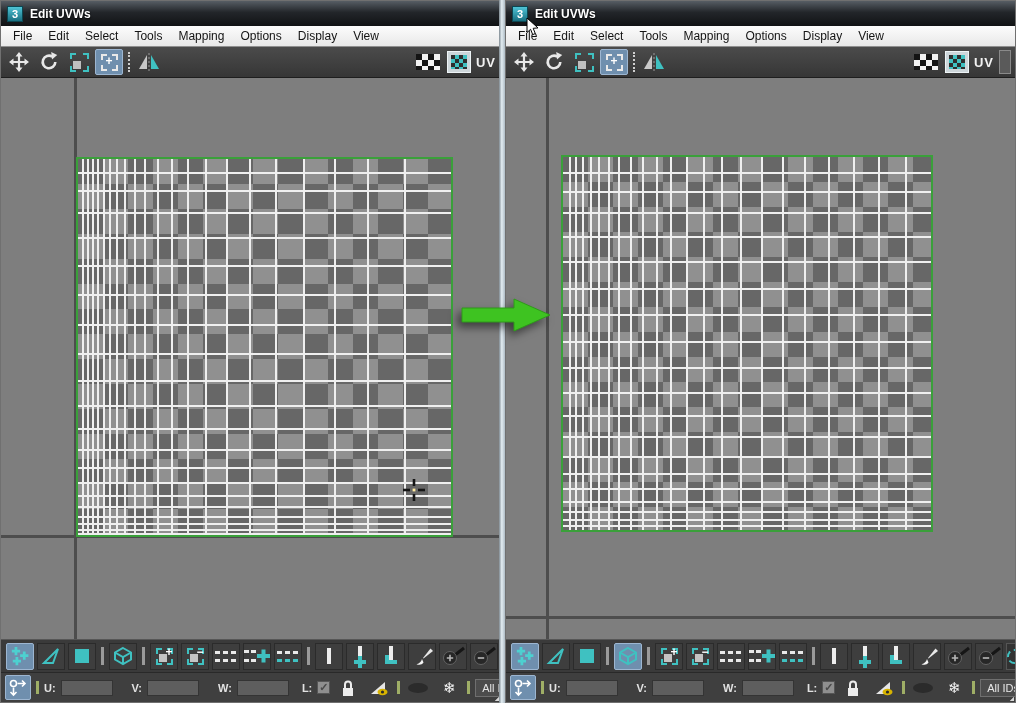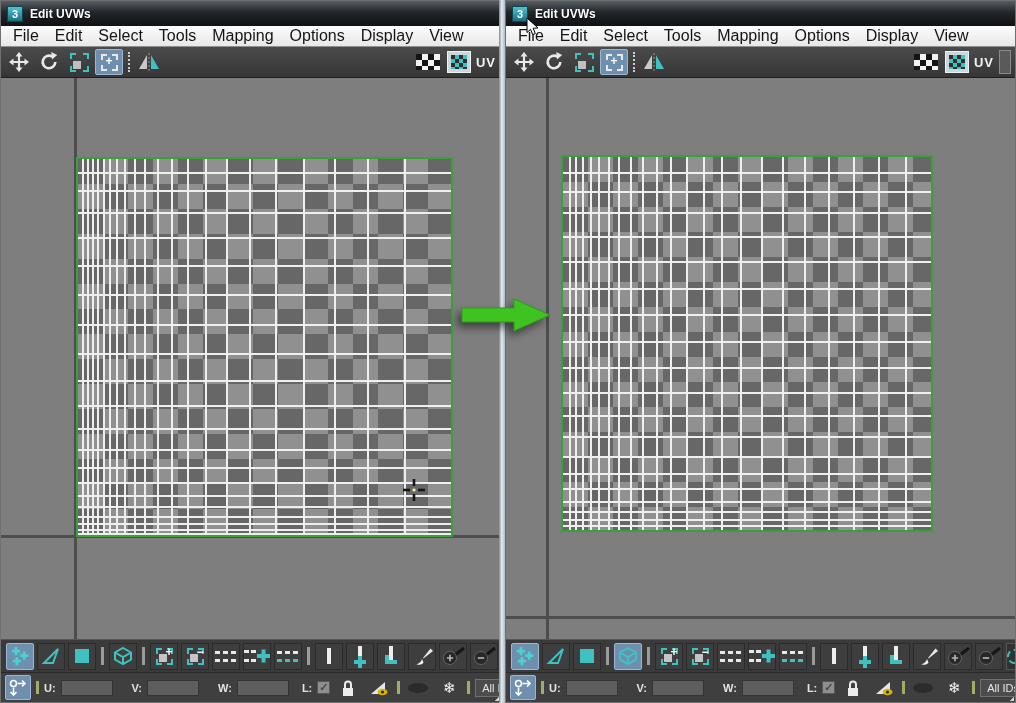--- a/index.html
+++ b/index.html
@@ -15,21 +15,21 @@
 
   .titlebar{height:25px;flex:none;display:flex;align-items:center;gap:7px;padding:0 6px;
             background:linear-gradient(#565d64,#23262a 45%,#101214)}
   .logo{width:16px;height:16px;flex:none;display:flex;align-items:center;justify-content:center;
         background:linear-gradient(#4fc4d6,#196f81);border:1px solid #0c4752;
         color:#fff;font-size:11px;font-weight:bold}
   .title{color:#fff;font-size:12px;font-weight:bold;text-shadow:0 1px 2px #000}
 
   .menubar{height:21px;flex:none;display:flex;align-items:center;padding:0 4px;
            background:linear-gradient(#fcfcfc,#e8e8e8);border-bottom:1px solid #8f8f8f}
-  .menu{font-size:16px;color:#141414;padding:2px 8px;cursor:default}
+  .menu{font-size:12px;color:#141414;padding:2px 8px;cursor:default}
 
   .toolbar{height:31px;flex:none;display:flex;align-items:center;gap:2px;padding:0 4px;
            background:linear-gradient(#4b4b4b,#363636);border-bottom:1px solid #1e1e1e}
   .tbtn{width:28px;height:26px;display:flex;align-items:center;justify-content:center;position:relative}
   .pressed{background:#6f8fae;border:1px solid #9db6d1;border-radius:2px}
   .tsep{width:0;height:20px;border-left:2px dotted #cfcfcf;margin:0 3px}
   .tb-right{margin-left:auto;display:flex;align-items:center;gap:5px}
   .bwcheck{width:24px;height:16px;background:repeating-conic-gradient(#f2f2f2 0% 25%,#141414 0% 50%);background-size:12px 12px}
   .mapbtn{width:24px;height:22px;background:#cdd6da;border:1px solid #eef4f6;display:flex;align-items:center;justify-content:center}
   .mapbtn i{display:block;width:16px;height:14px;background:repeating-conic-gradient(#3fc1c1 0% 25%,#2e2e2e 0% 50%);background-size:8px 8px}

